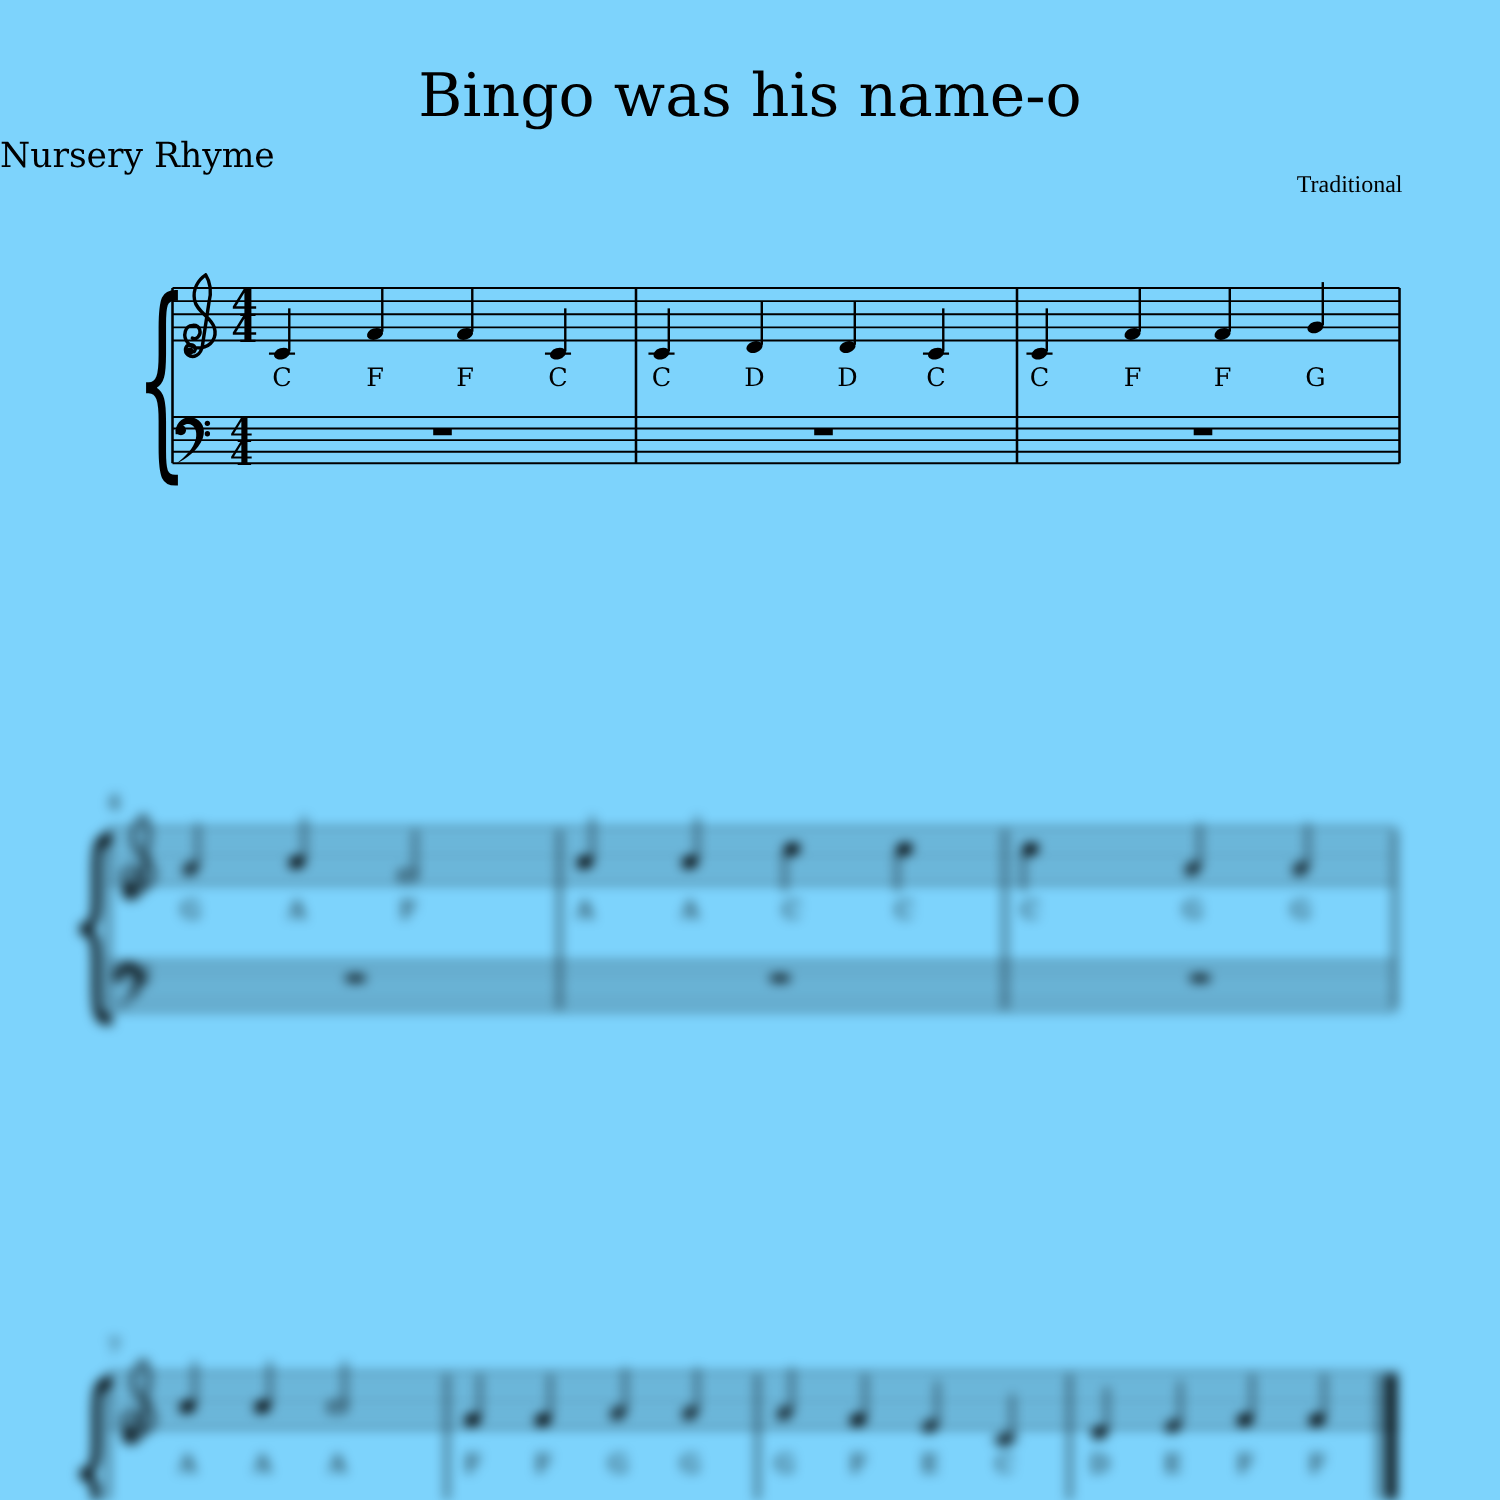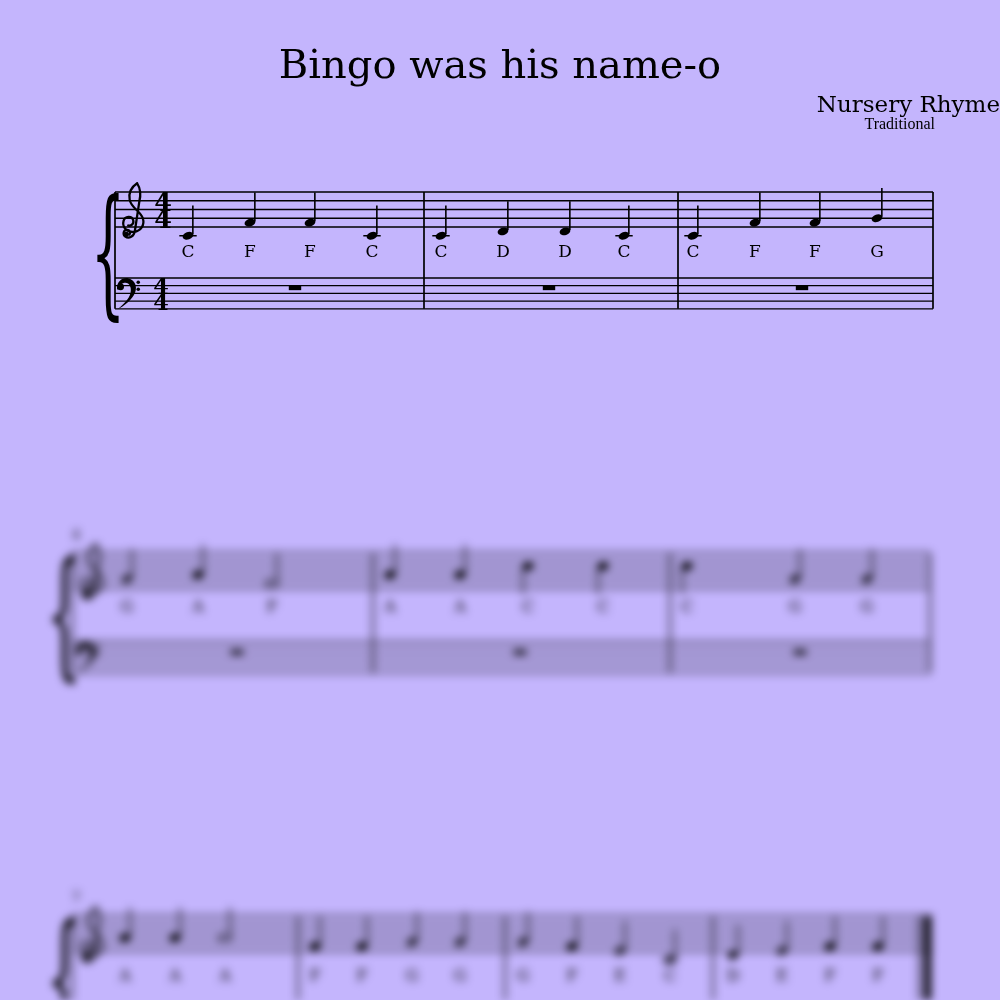--- a/index.html
+++ b/index.html
@@ -1,20 +1,20 @@
 <!DOCTYPE html>
 <html><head>
 <meta charset="utf-8">
 <style>
   html,body{margin:0;padding:0;background:#ffffff;}
-  .page{position:relative;width:1000px;height:1000px;background:#c4b5fd;overflow:hidden;
+  .page{position:relative;width:1000px;height:1000px;background:#7dd3fc;overflow:hidden;
         font-family:"DejaVu Serif",serif;color:#000;}
   .title{position:absolute;left:0;top:42px;width:100%;text-align:center;
          font-size:40px;line-height:1.1;}
-  .subtitle{position:absolute;left:0;top:92px;width:100%;text-align:right;
+  .subtitle{position:absolute;left:0;top:92px;width:100%;text-align:left;
             font-size:23px;line-height:1.1;}
   .credit{position:absolute;top:115px;right:65px;font-size:16px;line-height:1.1;font-family:Liberation Serif, serif;}
   .system{position:absolute;left:0;top:0;}
   .blurred{filter:blur(4px);}
 </style>
 </head>
 <body>
 
 <div class="page">
   <div class="title">Bingo was his name-o</div>

